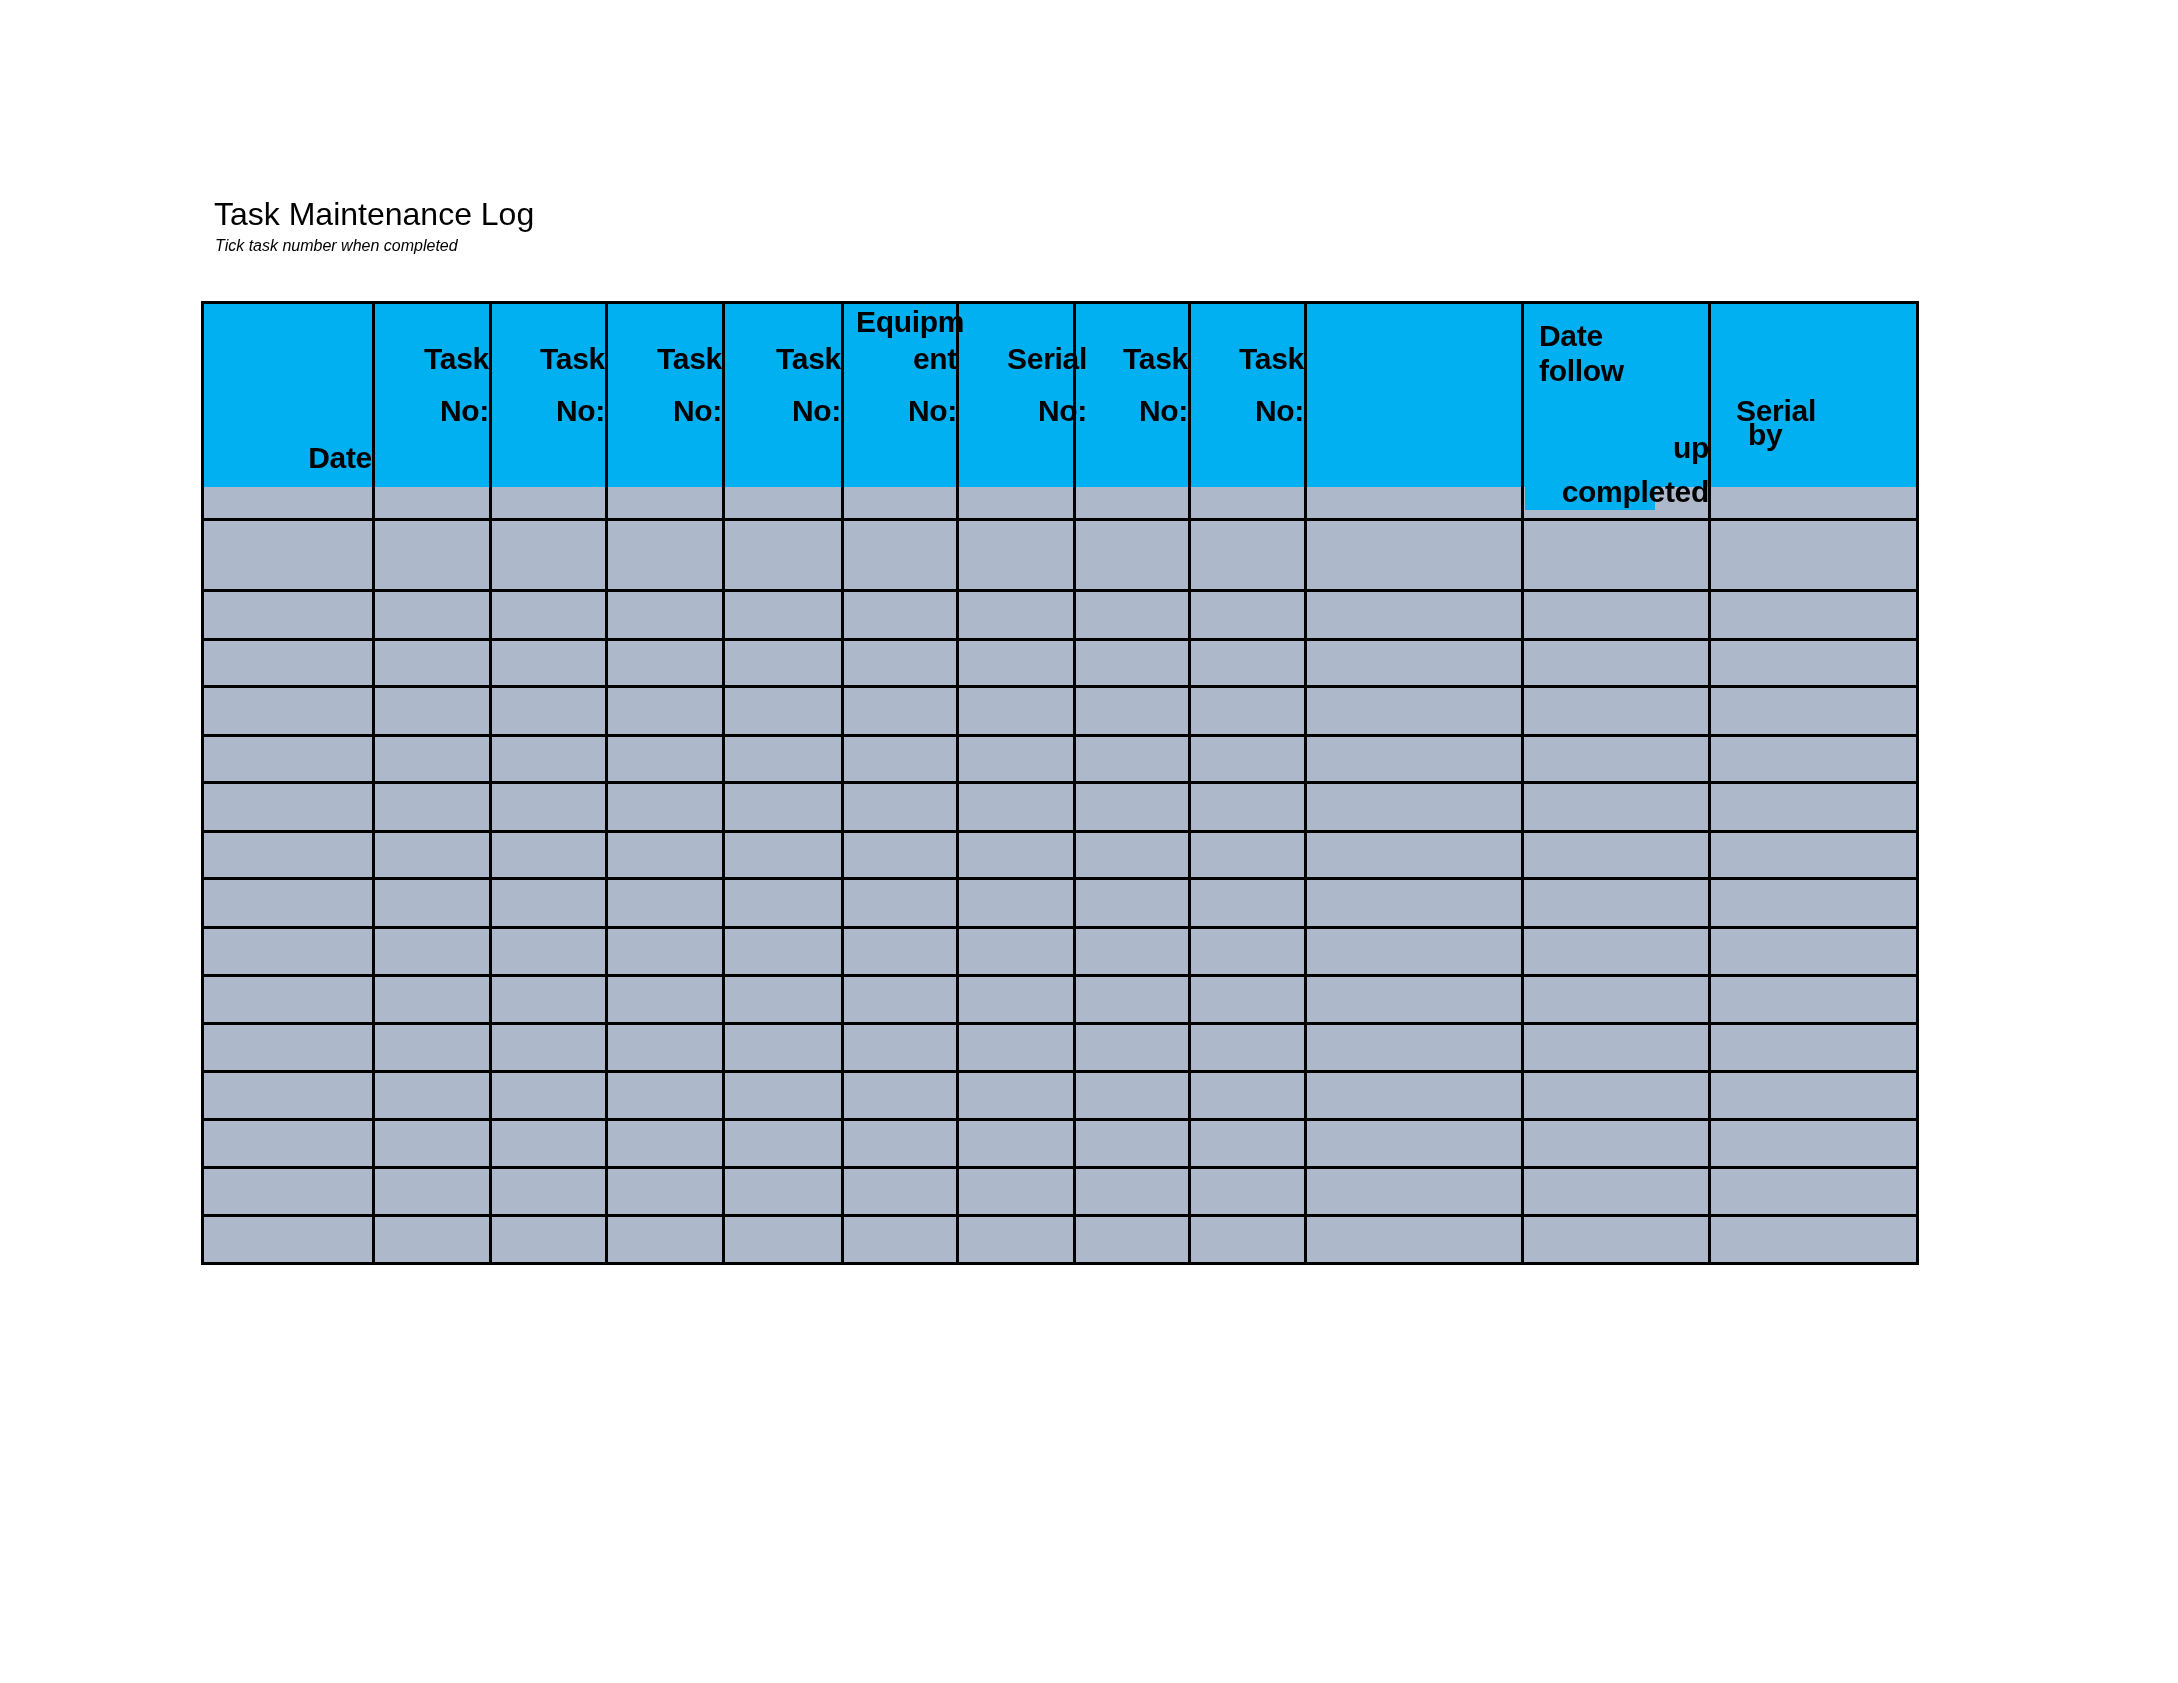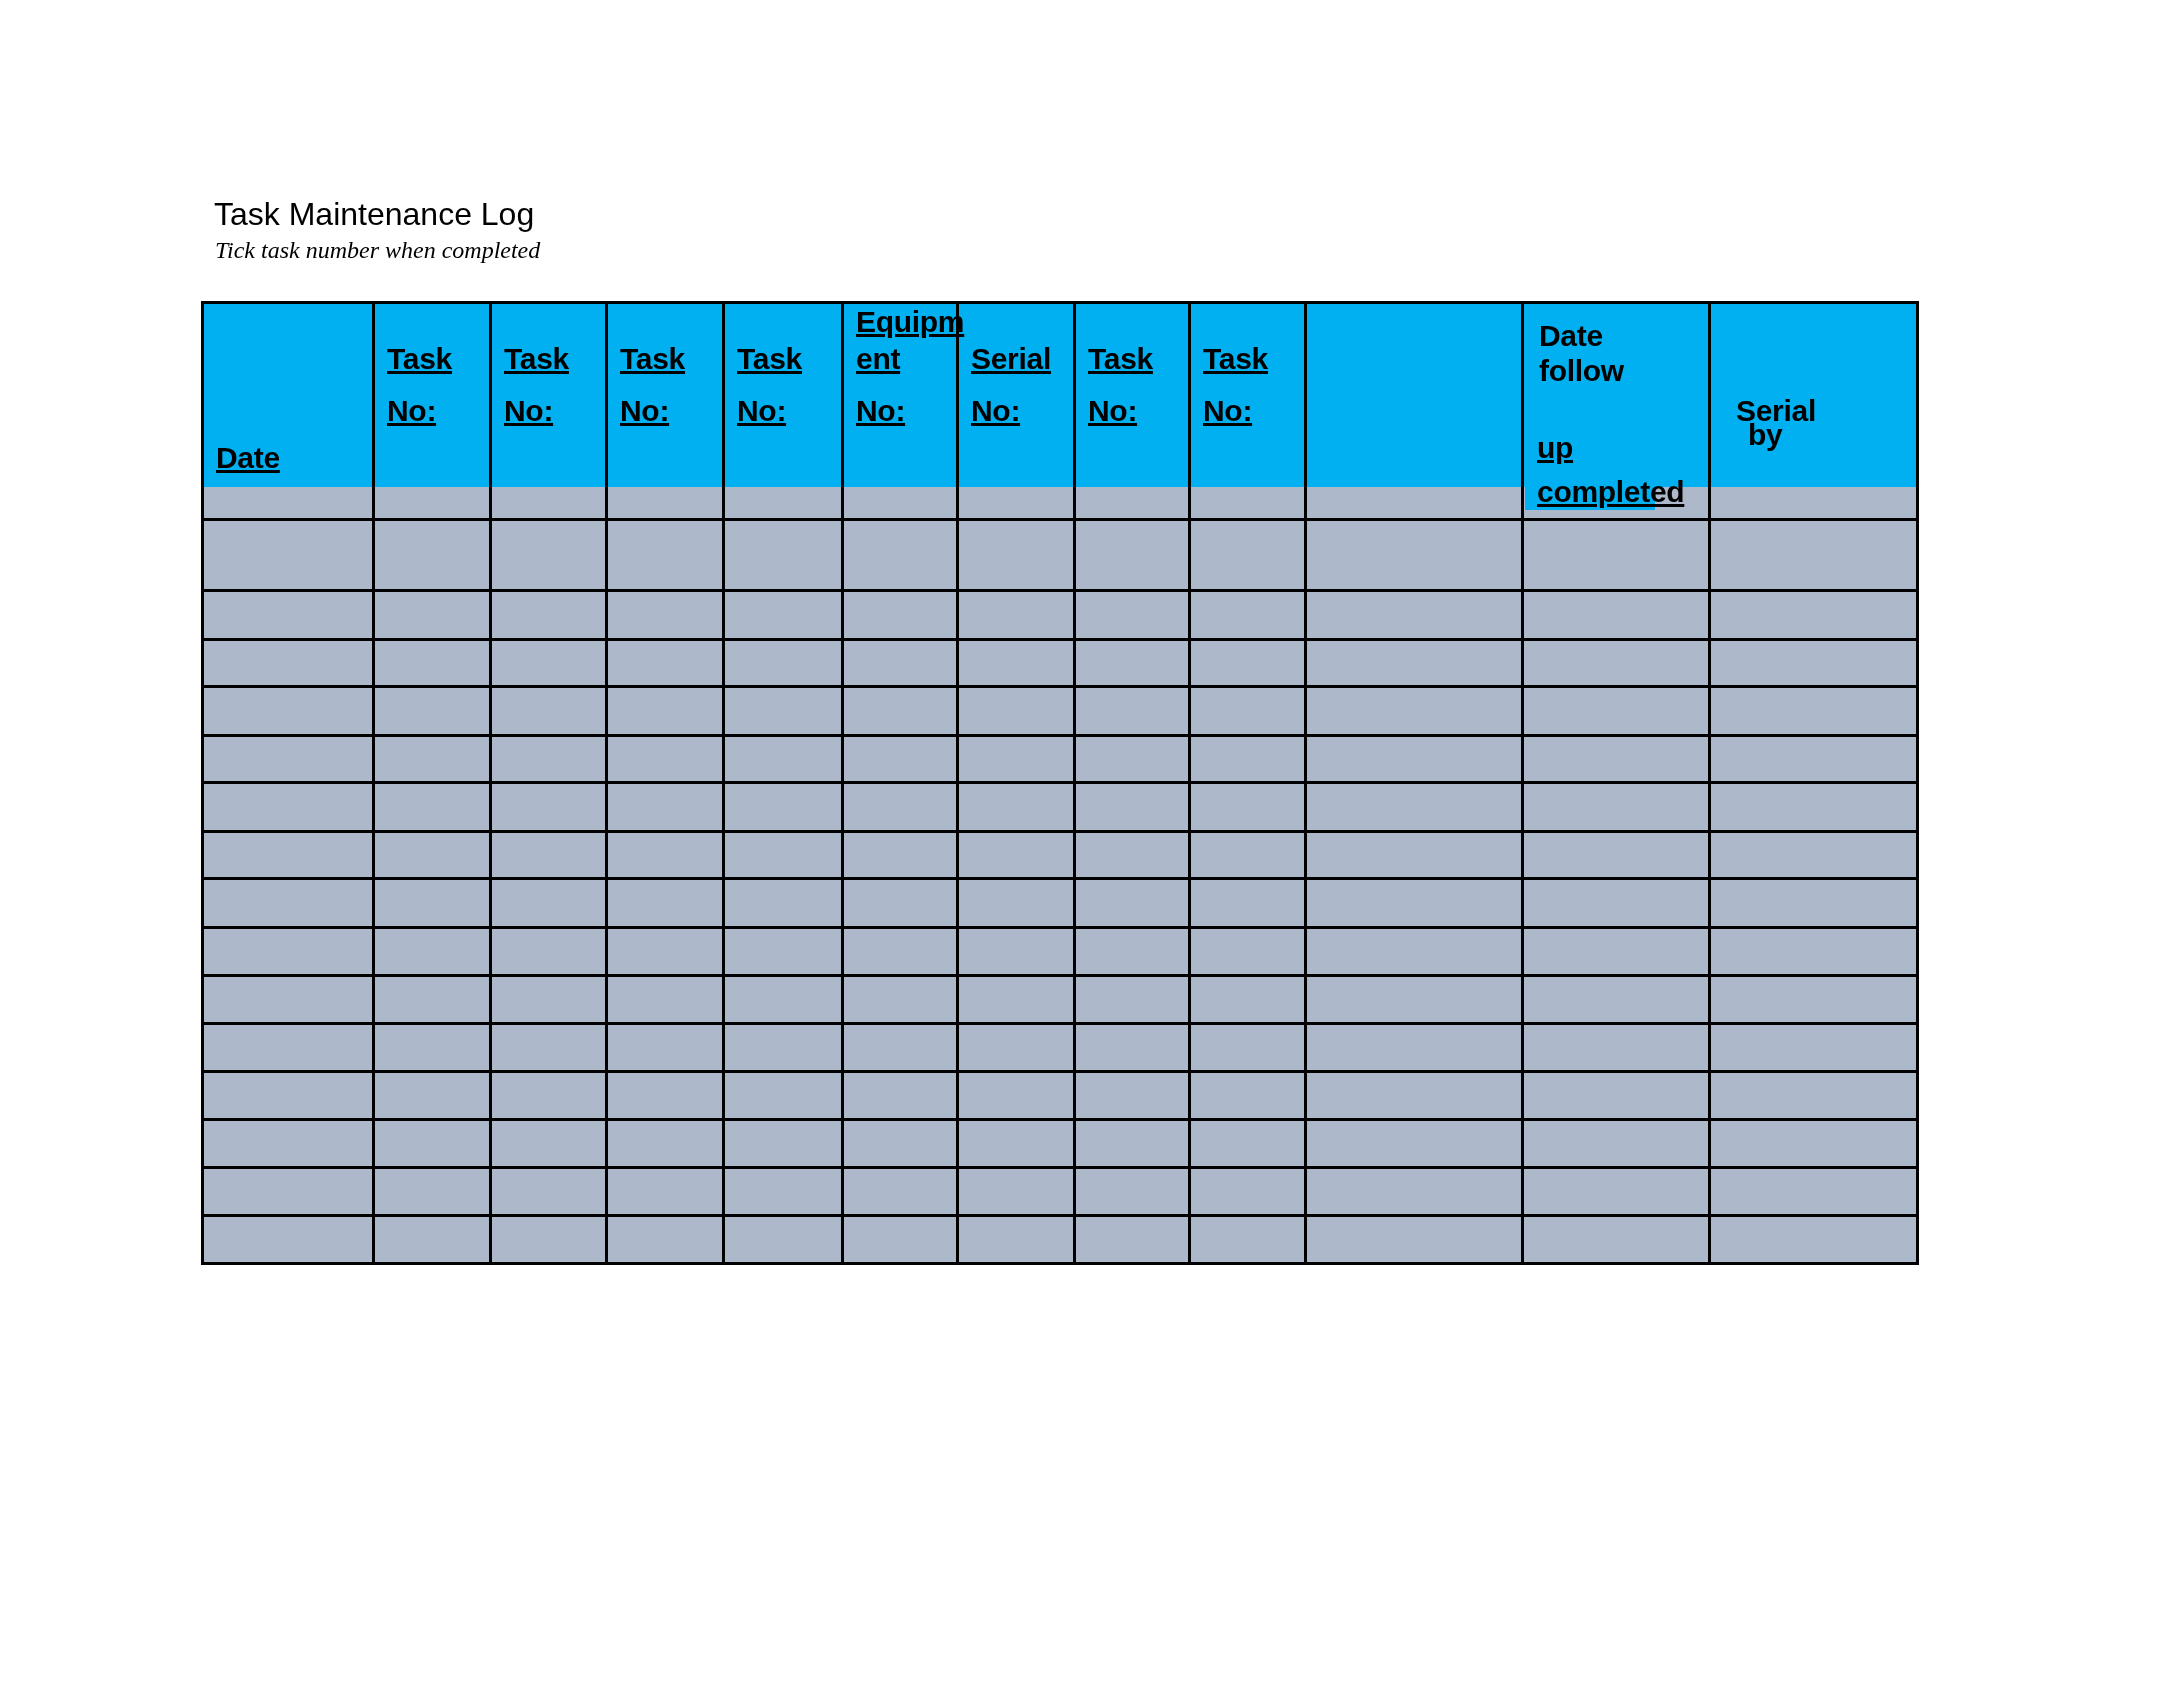--- a/index.html
+++ b/index.html
@@ -4,21 +4,21 @@
   <style>
     html, body { margin: 0; padding: 0; background: #ffffff; }
     body { width: 2178px; height: 1683px; position: relative; overflow: hidden; }
     .title {
       position: absolute; left: 214px; top: 198px;
       font-family: "Liberation Sans", sans-serif; font-size: 32px; color: #000;
       line-height: 1; white-space: nowrap;
     }
     .subtitle {
       position: absolute; left: 215px; top: 238px;
-      font-family: Liberation Serif, serif; font-style: italic; font-size: 24px; color: #000;
+      font-family: Liberation Sans, sans-serif; font-style: italic; font-size: 16px; color: #000;
       line-height: 1; white-space: nowrap;
     }
     .table {
       position: absolute; left: 201px; top: 301px; width: 1718px; height: 964px;
       background: #ADB9CA;
       border: 3px solid #000; box-sizing: border-box;
     }
     .header-band {
       position: absolute; left: 0; top: 0; right: 0; height: 183px; background: #00B0F0;
     }
@@ -30,21 +30,21 @@
     }
     .hline {
       position: absolute; left: 0; right: 0; height: 3px; background: #000;
     }
     .hcell {
       position: absolute; top: 0; height: 208px;
       font-family: "Liberation Sans", sans-serif; font-weight: bold; font-size: 30px; color: #000;
       letter-spacing: -0.3px;
     }
     .lbl { position: absolute; white-space: nowrap; line-height: 1; }
-    .c { left: 12px; right: 0; text-align: left; text-decoration: underline; }
+    .c { left: 12px; right: 0; text-align: right; }
     .cell {
       position: absolute;
     }
   </style>
 </head>
 <body>
 
 <div class="title">Task Maintenance Log</div>
 <div class="subtitle">Tick task number when completed</div>
 

